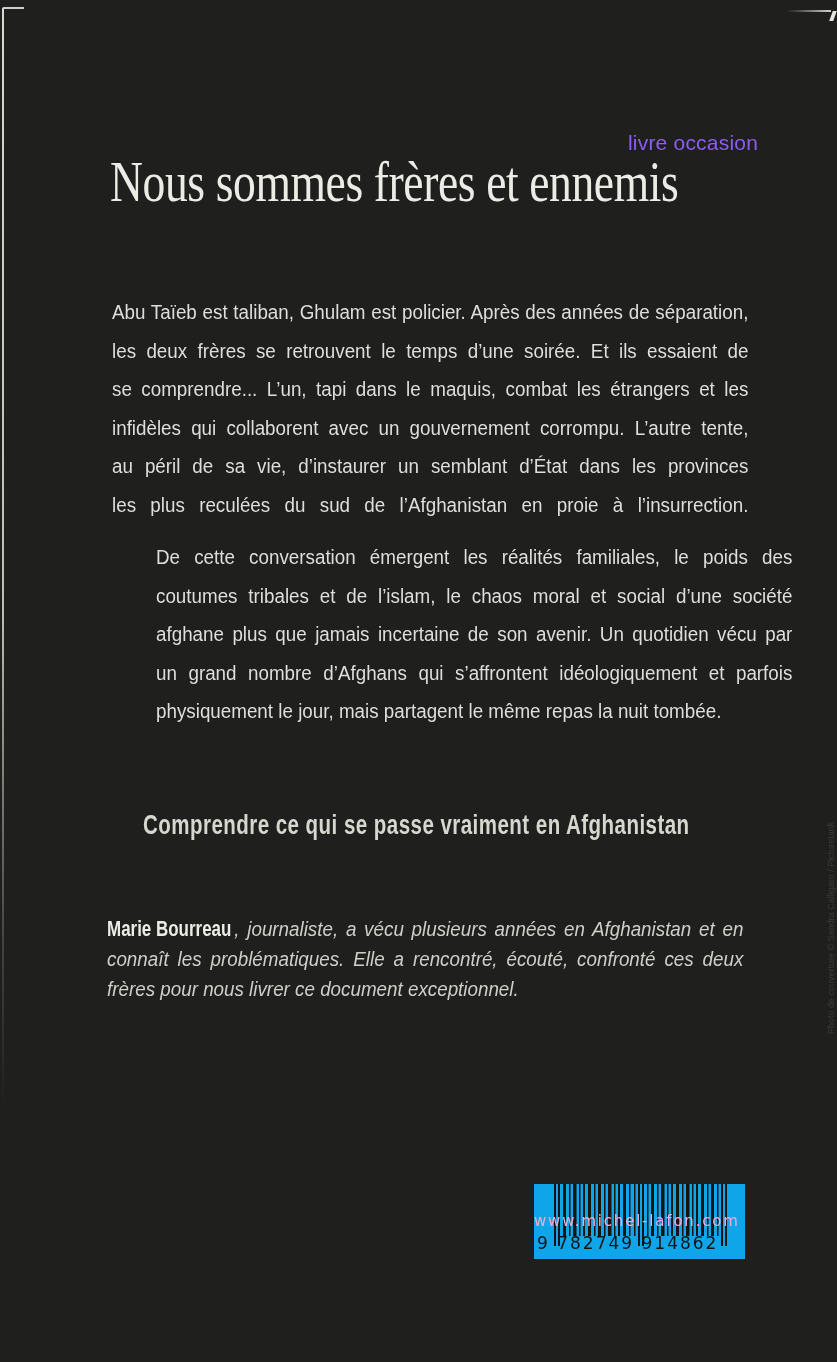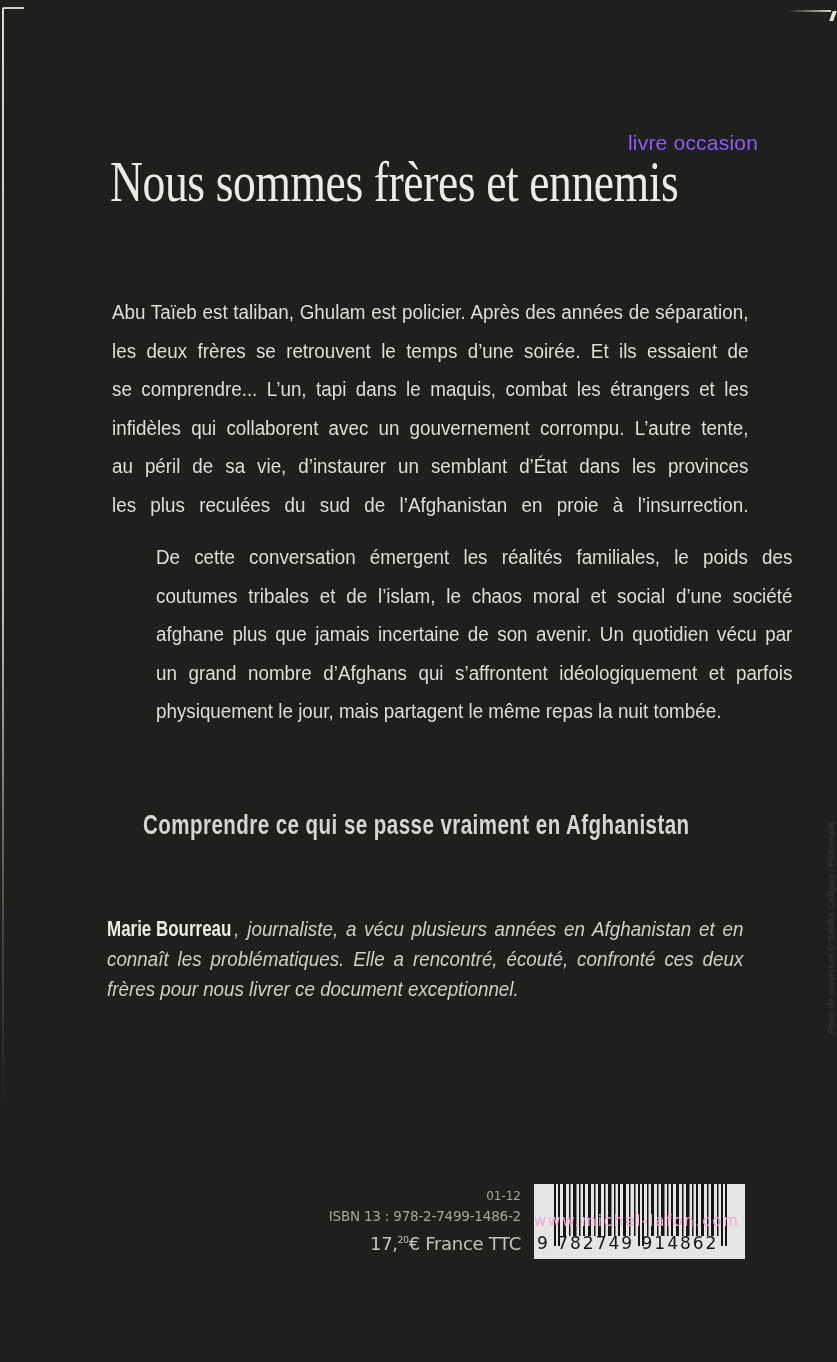--- a/index.html
+++ b/index.html
@@ -156,21 +156,21 @@
       letter-spacing: -0.3px;
     }
     .meta .price sup {
       font-size: 9px;
       vertical-align: 7px;
     }
     .barcode-box {
       position: absolute;
       left: 534px; top: 1184px;
       width: 211px; height: 75px;
-      background: #e5e5e5;
+      background: #0ea5e9;
     }
     .barcode-bars {
       position: absolute;
       left: 20px; top: 0;
       width: 185px; height: 62px;
     }
     .barcode-digits {
       position: absolute;
       left: 3px; top: 49px;
       font-family: "DejaVu Sans", sans-serif;
@@ -231,25 +231,20 @@
   </div>
 
   <div class="tagline">Comprendre ce qui se passe vraiment en Afghanistan</div>
 
   <div class="bio">
     <span class="line"><span class="author">Marie Bourreau</span><span class="italic">, journaliste, a vécu plusieurs années en Afghanistan et en</span></span>
     <span class="line italic">connaît les problématiques. Elle a rencontré, écouté, confronté ces deux</span>
     <span class="line italic last">frères pour nous livrer ce document exceptionnel.</span>
   </div>
 
-  <div class="meta">
-    <div class="code">01-12</div>
-    <div class="isbn">ISBN 13 : 978-2-7499-1486-2</div>
-    <div class="price"><span>17,</span><sup>20</sup><span>€ France TTC</span></div>
-  </div>
 
   <div class="barcode-box">
     <svg class="barcode-bars" viewBox="0 0 185 62" preserveAspectRatio="none">
       <g fill="#151515">
         <rect x="0" y="0" width="2" height="62"></rect>
         <rect x="4" y="0" width="2" height="62"></rect>
         <rect x="9" y="0" width="3" height="52"></rect>
         <rect x="15" y="0" width="1.5" height="52"></rect>
         <rect x="19" y="0" width="3.5" height="52"></rect>
         <rect x="25" y="0" width="1.5" height="52"></rect>

